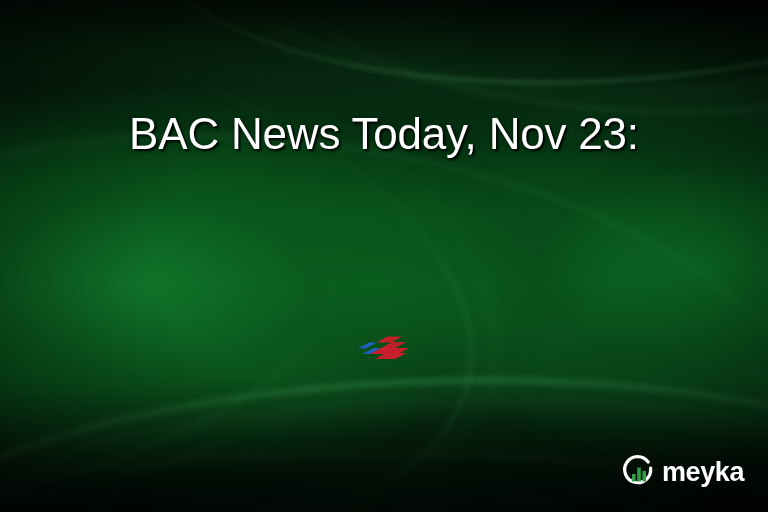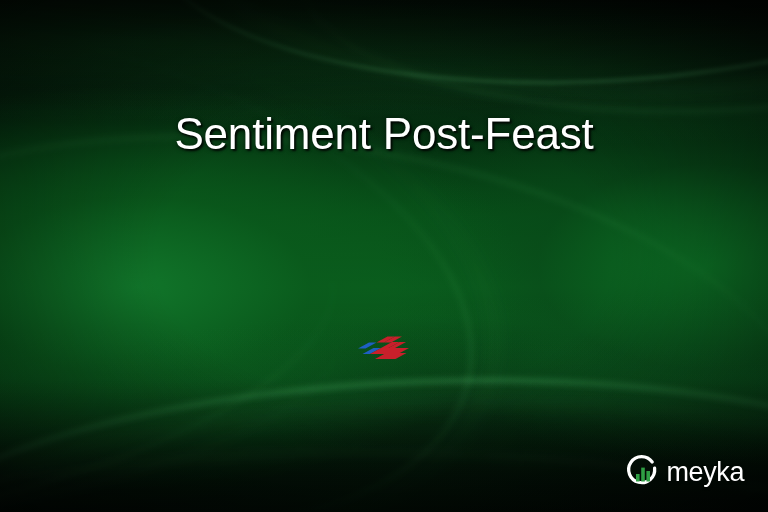--- a/index.html
+++ b/index.html
@@ -172,21 +172,21 @@
     bottom: 22px;
     display: flex;
     align-items: center;
     gap: 5px;
     z-index: 6;
   }
   #meyka-icon { width: 36px; height: 36px; display: block; }
   #meyka-wordmark {
     color: #ffffff;
     font-size: 27px;
-    font-weight: 400;
+    font-weight: 700;
     letter-spacing: -0.4px;
     line-height: 1;
     text-shadow: 0 1px 3px rgba(0,0,0,0.5);
   }
 </style>
 </head>
 <body>
 
 <div id="card">
 
@@ -203,21 +203,21 @@
     <div class="streak" id="streak-fan-a"></div>
     <div class="streak" id="streak-fan-b"></div>
     <div class="streak" id="streak-bottom-arc2"></div>
     <div class="streak" id="streak-bottom-arc"></div>
     <div class="streak" id="streak-bottom-low"></div>
   </div>
 
   <div class="bg-layer" id="bg-vignette"></div>
 
   <div id="headline">
-    <span class="headline-line">Sentiment Post-Feast</span>
+    <span class="headline-line">BAC News Today, Nov 23:</span>
   </div>
 
   <div id="bac-logo">
     <svg viewBox="0 0 56 30" xmlns="http://www.w3.org/2000/svg">
 
       <polygon points="2,16.5 13,10.5 20.5,10.5 9.5,16.5" fill="#1f5fc4"></polygon>
       <polygon points="6.5,22 17.5,16 25,16 14,22" fill="#1f5fc4"></polygon>
 
       <polygon points="20.5,10.5 31.5,4.5 39,4.5 28,10.5" fill="#c8202b"></polygon>
       <polygon points="25,16 36,10 43.5,10 32.5,16" fill="#c8202b"></polygon>

